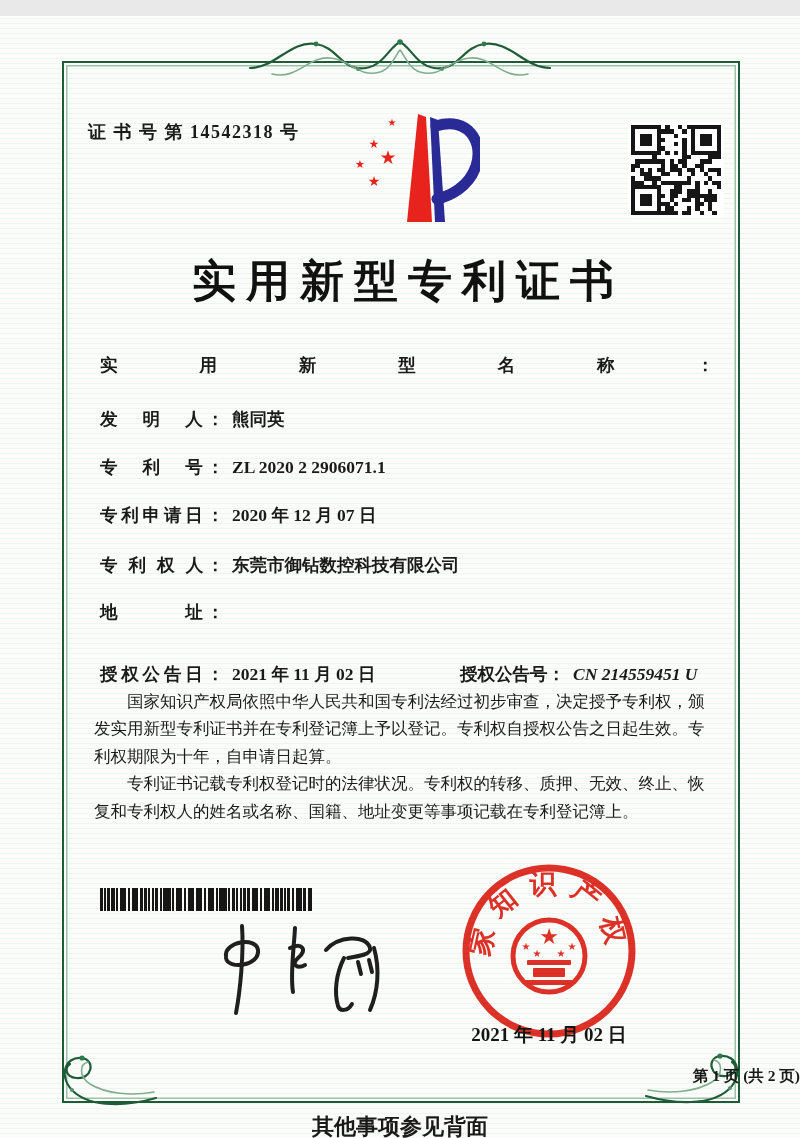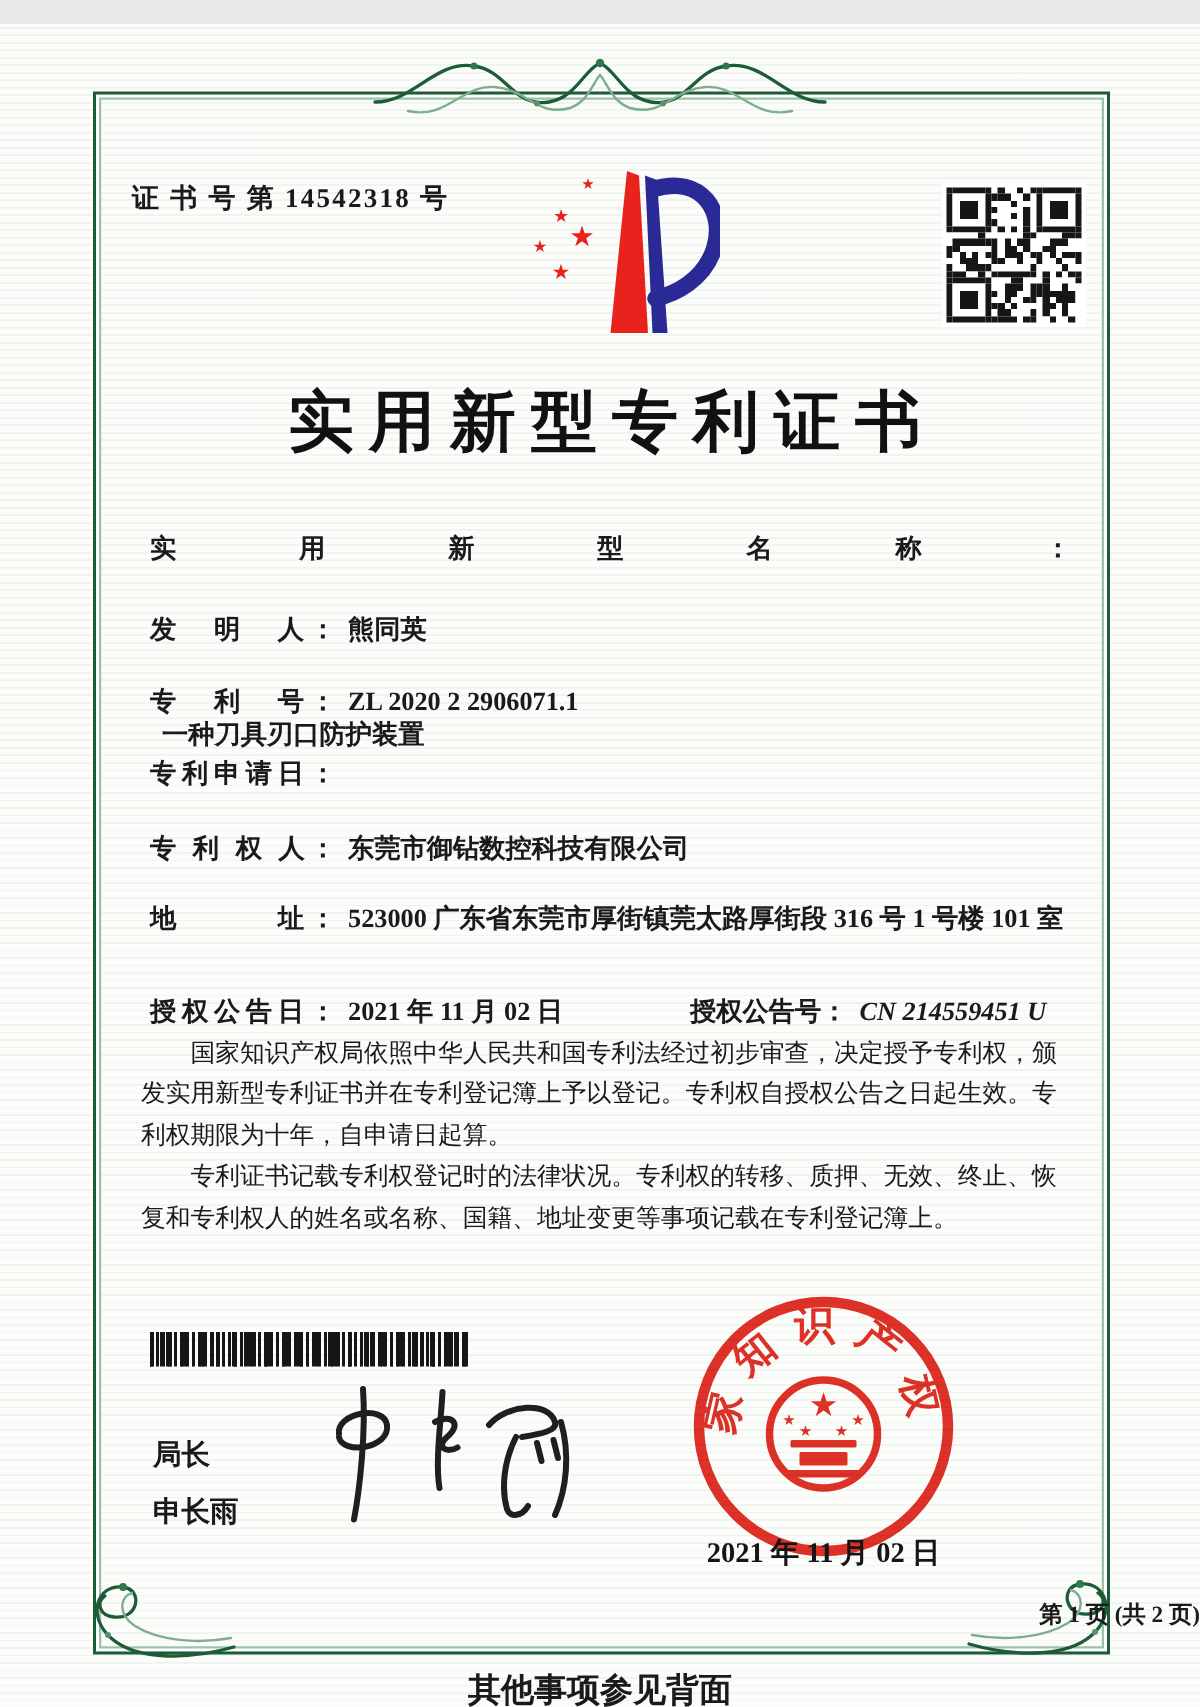--- a/index.html
+++ b/index.html
@@ -541,61 +541,56 @@
       <i class="qw"></i>
       <i class="qw"></i>
       <i class="qb"></i>
       <i class="qw"></i>
     </div>
 
   <div class="title">实用新型专利证书</div>
 
   <div class="row" style="top:336px;flex-direction:column;">
     <span class="lb">实用新型名称：</span>
-    <span class="val">一种刀具刃口防护装置</span>
   </div>
   <div class="row" style="top:390px;">
     <span class="lb">发　明　人：</span>
     <span class="val">熊同英</span>
   </div>
   <div class="row" style="top:438px;">
     <span class="lb">专　利　号：</span>
     <span class="val">ZL 2020 2 2906071.1</span>
   </div>
   <div class="row" style="top:486px;">
     <span class="lb">专利申请日：</span>
+    <span class="val">2020 年 12 月 07 日</span>
   </div>
   <div class="row" style="top:536px;font-family:Liberation Serif, serif;">
     <span class="lb">专 利 权 人：</span>
     <span class="val">东莞市御钻数控科技有限公司</span>
   </div>
   <div class="row" style="top:583px;">
     <span class="lb">地　　　址：</span>
-    <span class="val">523000 广东省东莞市厚街镇莞太路厚街段 316 号 1 号楼 101 室</span>
   </div>
   <div class="row row2" style="top:645px;">
     <span class="lb">授权公告日：</span>
     <span class="val">2021 年 11 月 02 日</span>
     <span class="pair2">
       <span class="lb2">授权公告号：</span>
       <span class="val2">CN 214559451 U</span>
     </span>
   </div>
 
   <div class="paras">
     <p>国家知识产权局依照中华人民共和国专利法经过初步审查，决定授予专利权，颁发实用新型专利证书并在专利登记簿上予以登记。专利权自授权公告之日起生效。专利权期限为十年，自申请日起算。</p>
     <p>专利证书记载专利权登记时的法律状况。专利权的转移、质押、无效、终止、恢复和专利权人的姓名或名称、国籍、地址变更等事项记载在专利登记簿上。</p>
   </div>
 
   <div class="barcode"></div>
 
-  <div class="signer">
-    <div>局长</div>
-    <div>申长雨</div>
-  </div>
 
   <svg class="sig" width="212" height="106" viewBox="0 0 212 106">
     <g fill="none" stroke="#1f1f1f" stroke-width="4" stroke-linecap="round">
       <path d="M28,42 C26,28 58,22 60,36 C62,52 30,56 28,44"></path>
       <path d="M44,12 C46,40 42,78 38,99"></path>
       <path d="M92,34 C104,28 110,36 100,44 C92,51 100,55 107,51"></path>
       <path d="M97,14 C96,34 92,60 95,78"></path>
       <path d="M128,36 C140,22 168,20 172,34 C174,40 162,42 150,44"></path>
       <path d="M146,44 C138,60 136,78 140,92 C142,98 150,97 154,90"></path>
       <path d="M160,48 L163,60"></path>

